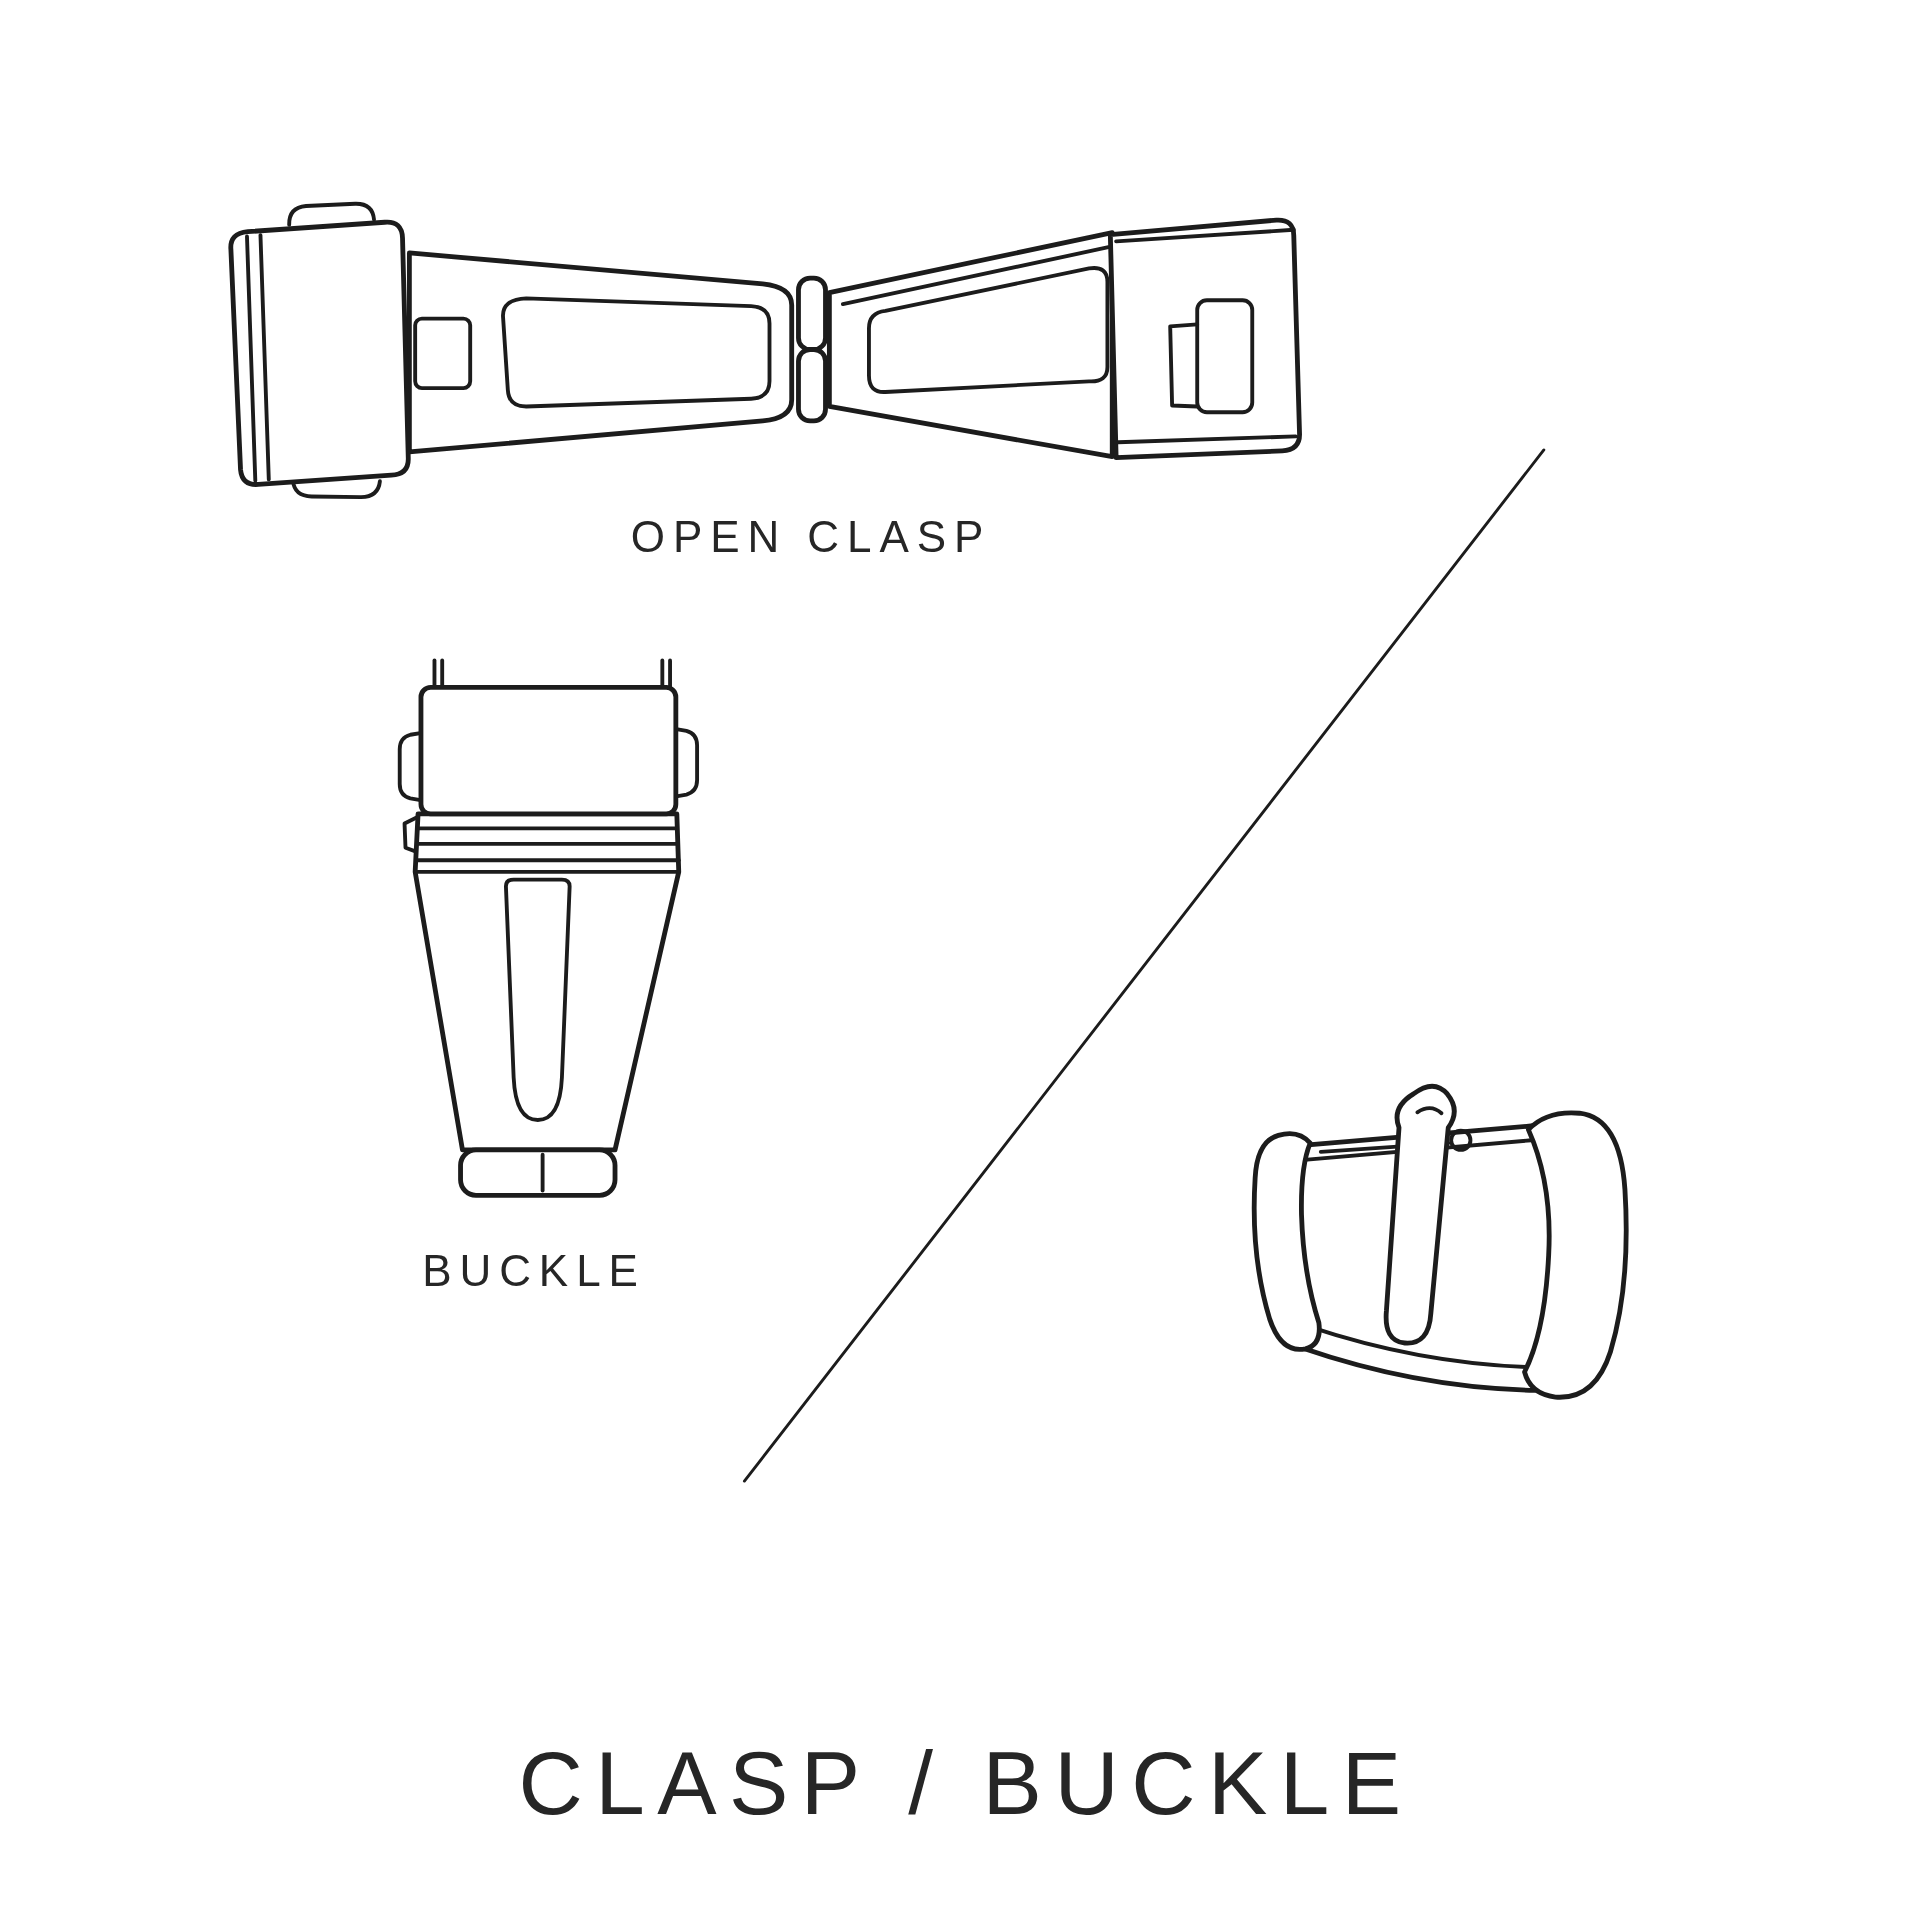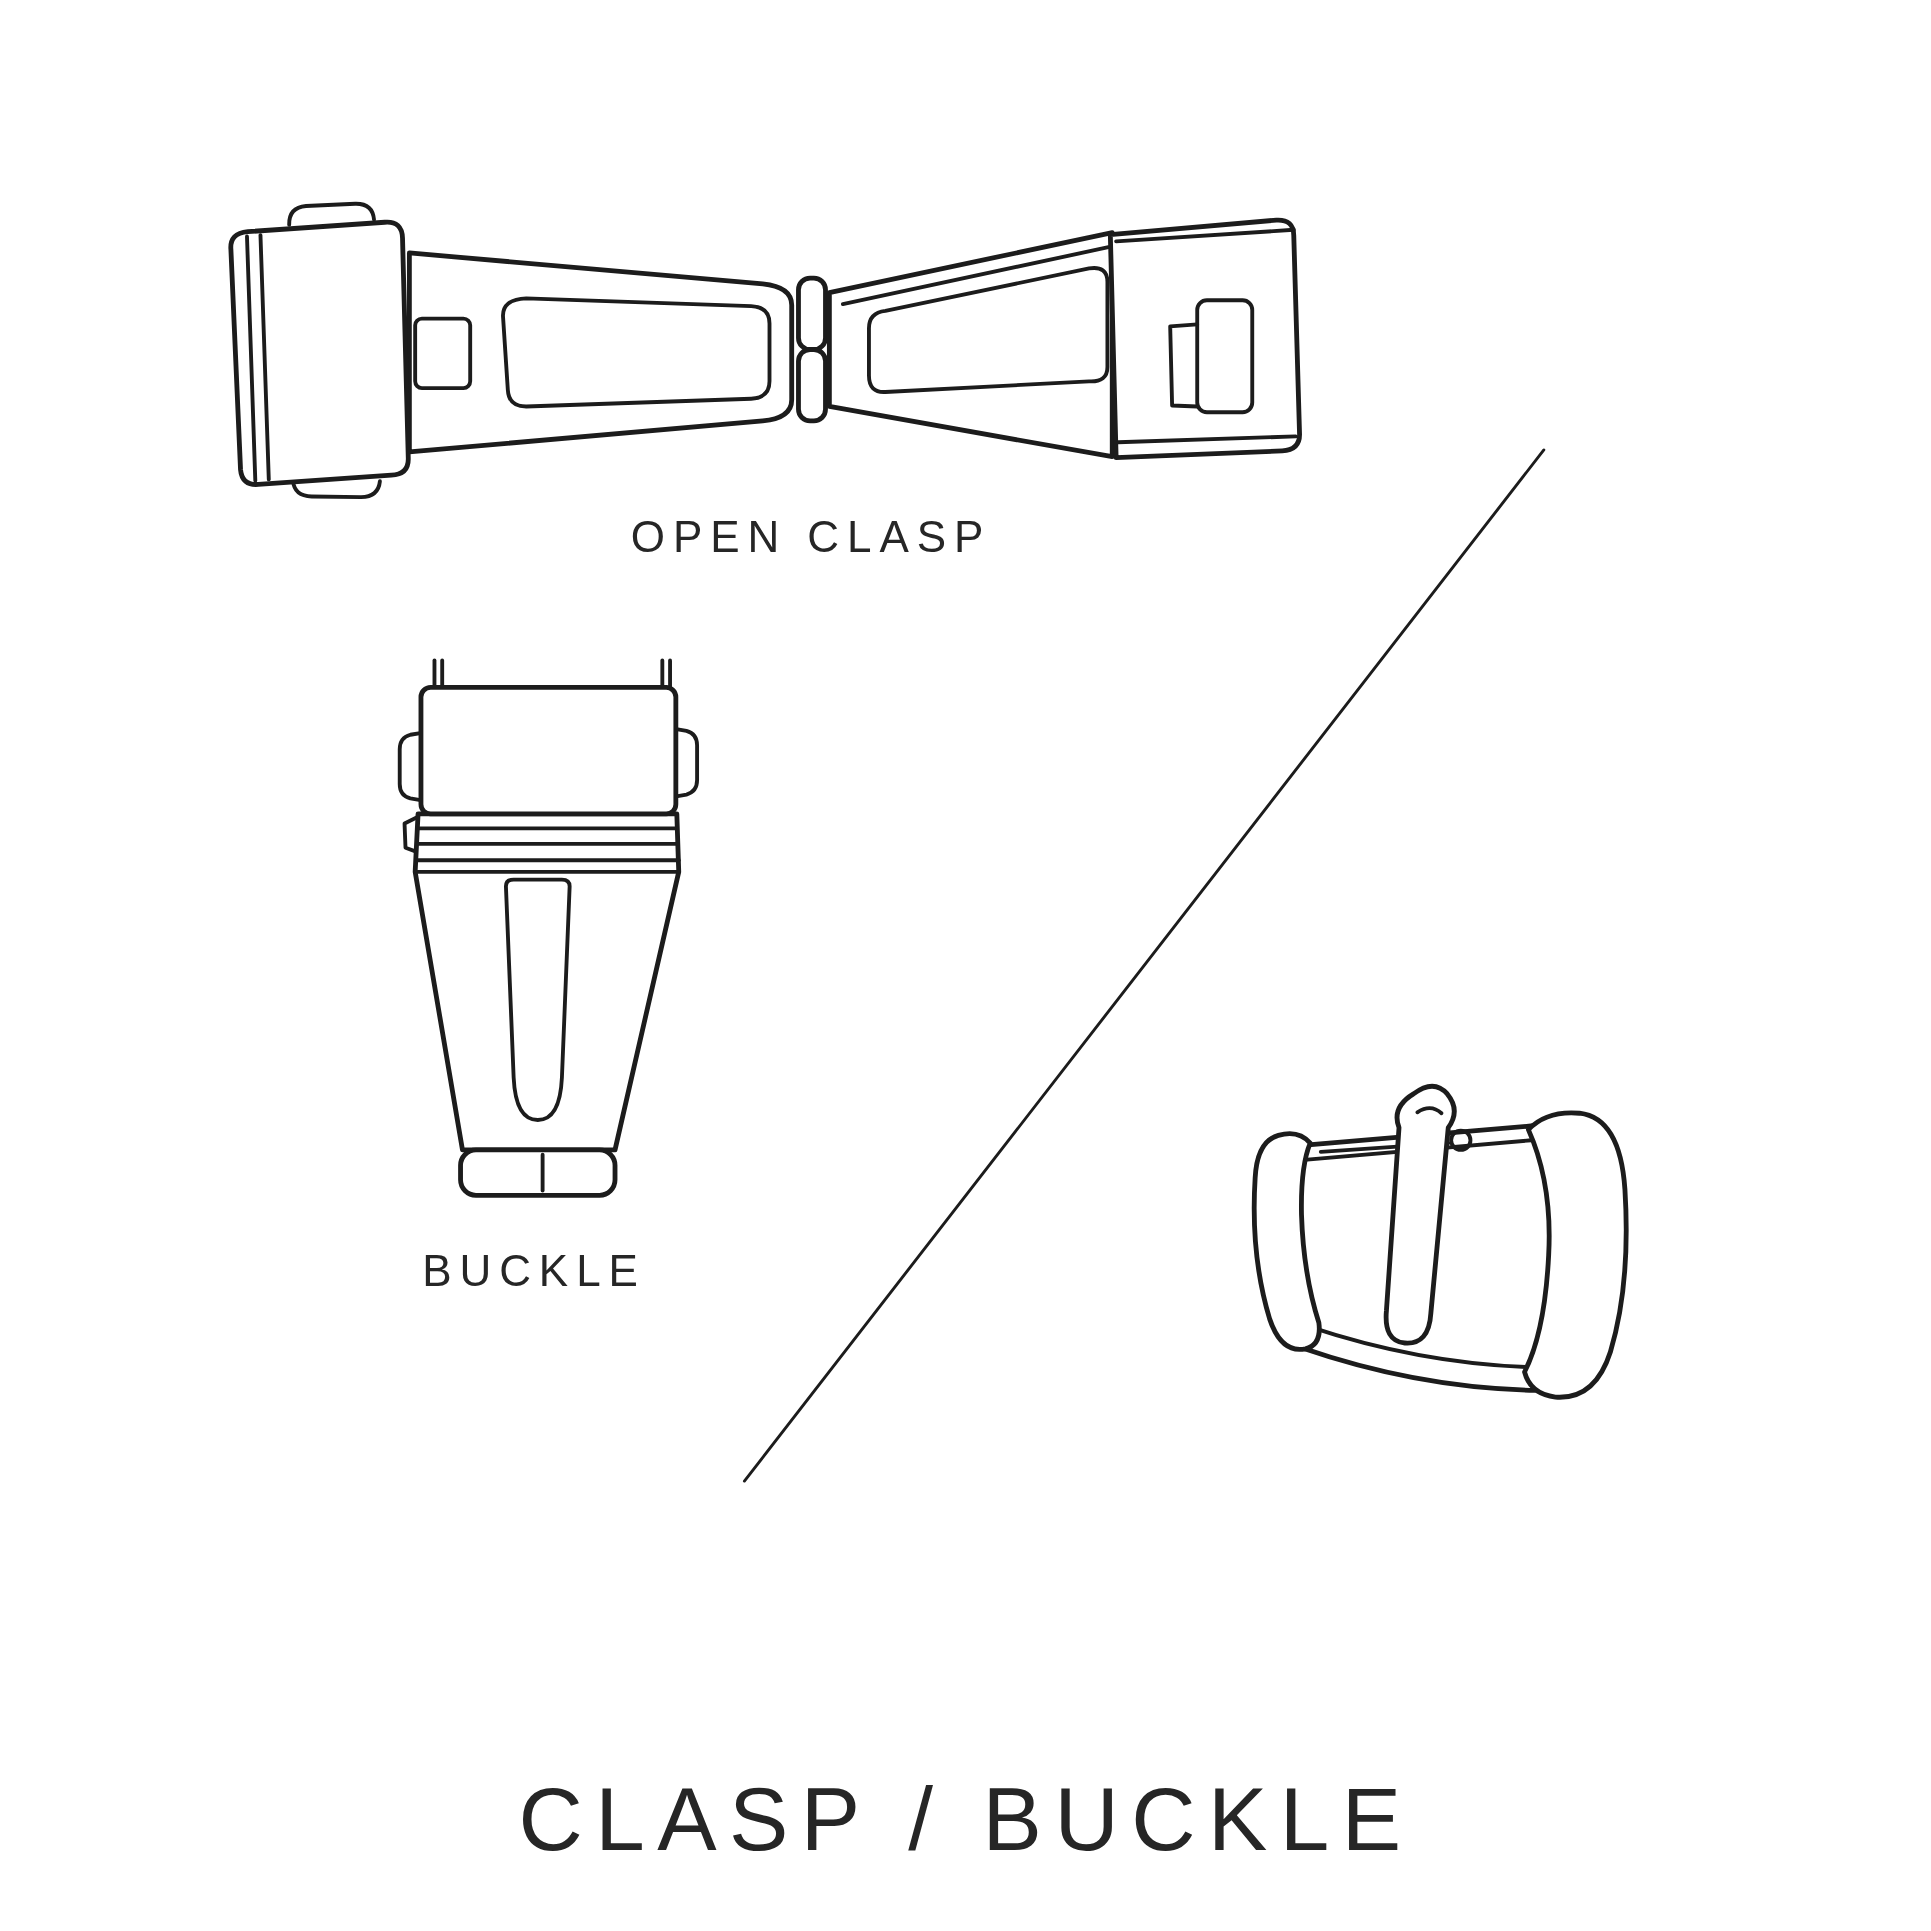--- a/index.html
+++ b/index.html
@@ -132,16 +132,16 @@
       <path class="solid" d="M 1583 1170 Q 1602 1150 1636 1153 Q 1678 1158 1683 1232 Q 1689 1330 1668 1400 Q 1652 1450 1611 1447 Q 1585 1444 1579 1421 Q 1600 1380 1604 1300 Q 1608 1226 1583 1170 Z"></path>
 
       <path class="solid" d="M 1464 1133 Q 1485 1117 1499 1133 Q 1513 1150 1500 1168 L 1482 1360 Q 1480 1393 1455 1391 Q 1433 1389 1436 1357 L 1449 1168 Q 1441 1147 1464 1133 Z"></path>
       <path class="thin" d="M 1468 1152 Q 1482 1143 1493 1153"></path>
     </g>
 
   </svg>
 
   <div class="label" style="left:811px; top:512px;">OPEN CLASP</div>
   <div class="label" style="left:534px; top:1246px;">BUCKLE</div>
-  <div class="title" style="left:966px; top:1768px;">CLASP / BUCKLE</div>
+  <div class="title" style="left:966px; top:1732px;">CLASP / BUCKLE</div>
 
 </div>
 
 
 </body></html>

